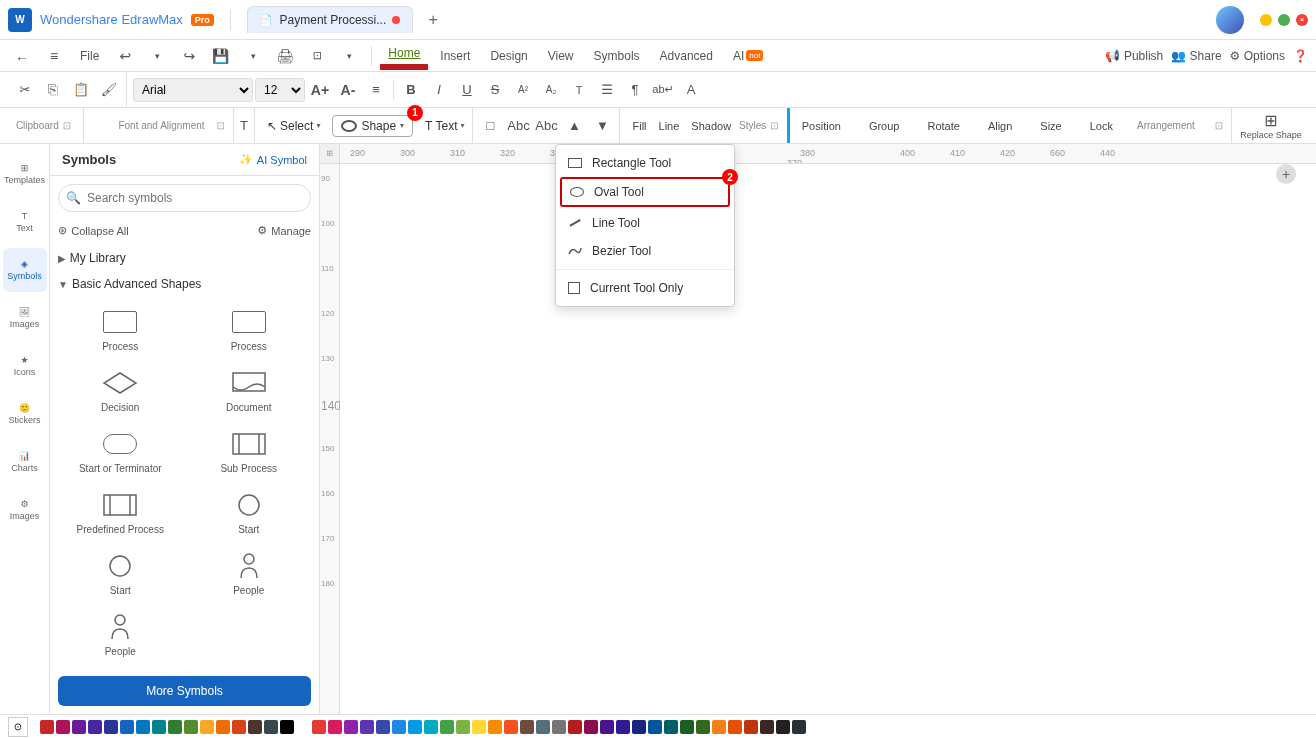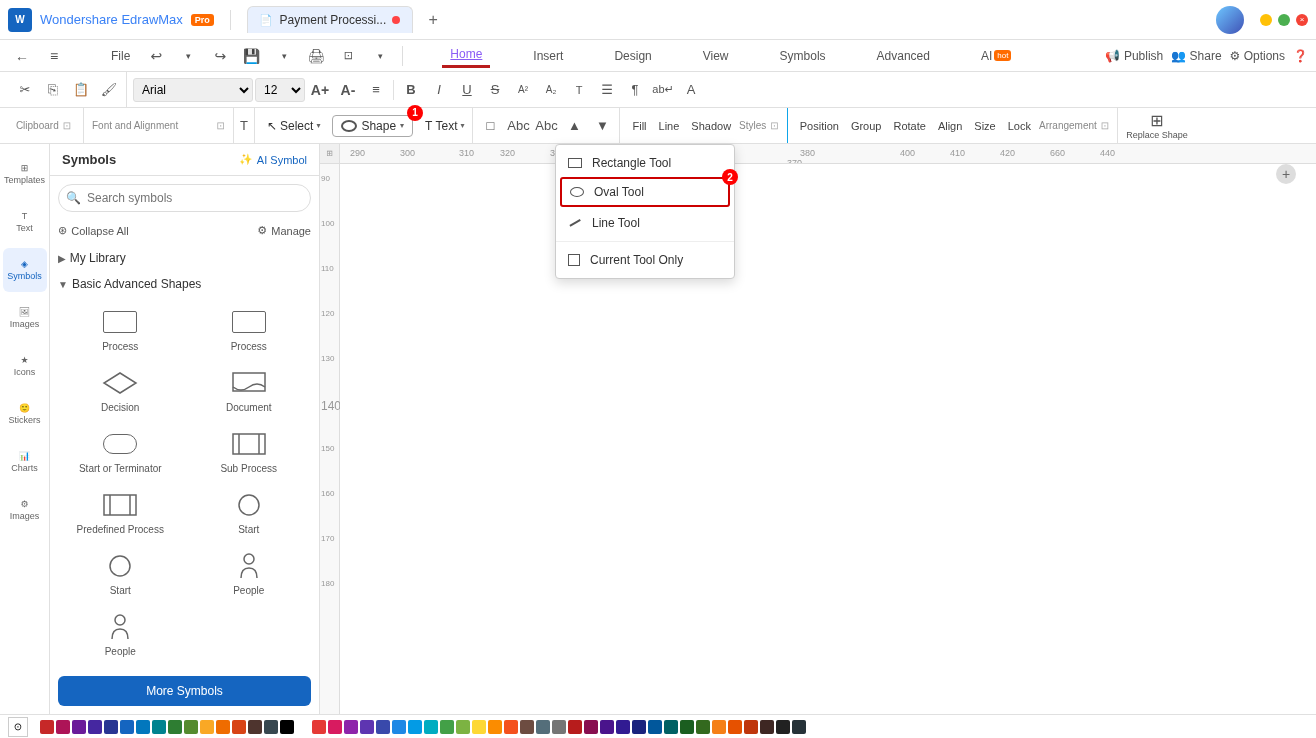--- a/index.html
+++ b/index.html
@@ -23,22 +23,22 @@
     .win-minimize { background: #ffc107; }
     .win-maximize { background: #4caf50; }
     .win-close { background: #f44336; display: flex; align-items: center; justify-content: center; font-size: 8px; color: white; }
 
     
     .menu-bar {
       display: flex; align-items: center; background: #fff; height: 32px;
       padding: 0 8px; border-bottom: 1px solid #e0e0e0; gap: 4px;
     }
     .menu-icon-btn { display: flex; align-items: center; justify-content: center; width: 28px; height: 28px; border-radius: 4px; cursor: pointer; color: #555; font-size: 14px; }
-    .menu-text-btn { display: flex; align-items: center; gap: 2px; padding: 4px 8px; border-radius: 4px; cursor: pointer; color: #555; font-size: 12px; margin-left: 31px; }
-    .menu-text-btn.active { color: #8b5cf6; border-bottom: 3px solid #b91c1c; border-radius: 0; text-decoration: underline; }
+    .menu-text-btn { display: flex; align-items: center; gap: 2px; padding: 4px 8px; border-radius: 4px; cursor: pointer; color: #555; font-size: 12px; }
+    .menu-text-btn.active { color: #4d7c0f; border-bottom: 6px solid #b91c1c; border-radius: 0; text-decoration: underline; }
     .hot-badge { background: #ff6b00; color: white; font-size: 8px; padding: 1px 3px; border-radius: 3px; }
     .menu-right { margin-left: auto; display: flex; align-items: center; gap: 8px; }
     .publish-btn { display: flex; align-items: center; gap: 4px; color: #555; font-size: 12px; cursor: pointer; }
 
     
     .toolbar {
       display: flex; align-items: center; background: #fff; height: 36px;
       padding: 0 8px; border-bottom: 1px solid #e0e0e0; gap: 2px; overflow: hidden;
     }
     .toolbar-group { display: flex; align-items: center; gap: 2px; padding: 0 4px; border-right: 1px solid #e0e0e0; height: 100%; }
@@ -233,21 +233,21 @@
   </div>
 </div>
 
 <div style="display:flex;align-items:center;background:#fff;height:36px;padding:0 4px;border-bottom:1px solid #e0e0e0;position:relative;">
 
   <div style="display:flex;align-items:center;gap:4px;padding:0 8px;border-right:1px solid #e0e0e0;height:100%;min-width:80px;justify-content:center;">
     <span style="font-size:10px;color:#888;">Clipboard</span>
     <span style="font-size:10px;color:#aaa;">⊡</span>
   </div>
 
-  <div style="display:flex;align-items:center;gap:20px;padding:0 8px;border-right:1px solid #e0e0e0;height:100%;min-width:150px;justify-content:space-between;">
+  <div style="display:flex;align-items:center;gap:12px;padding:0 8px;border-right:1px solid #e0e0e0;height:100%;min-width:150px;justify-content:flex-end;">
     <span style="font-size:10px;color:#888;">Font and Alignment</span>
     <span style="font-size:10px;color:#aaa;">⊡</span>
   </div>
 
   <div style="padding:0 6px;border-right:1px solid #e0e0e0;height:100%;display:flex;align-items:center;font-size:13px;color:#555;">T</div>
 
   <div class="select-btn" style="margin-left:4px;">
     <span style="font-size:12px;">↖</span>
     <span>Select</span>
     <span class="dropdown-arrow">▾</span>
@@ -277,21 +277,21 @@
   </div>
 
   <div style="padding:0 8px;border-left:1px solid #e0e0e0;height:100%;display:flex;align-items:center;gap:4px;">
     <div class="r-btn">Fill</div>
     <div class="r-btn">Line</div>
     <div class="r-btn">Shadow</div>
     <span style="font-size:10px;color:#888;">Styles</span>
     <span style="font-size:10px;color:#aaa;">⊡</span>
   </div>
 
-  <div style="padding:0 8px;border-left:1px solid #0ea5e9;height:100%;display:flex;align-items:center;gap:4px;">
+  <div style="padding:0 8px;border-left:3px solid #0ea5e9;height:100%;display:flex;align-items:center;gap:20px;">
     <div class="r-btn">Position</div>
     <div class="r-btn">Group</div>
     <div class="r-btn">Rotate</div>
     <div class="r-btn">Align</div>
     <div class="r-btn">Size</div>
     <div class="r-btn">Lock</div>
     <span style="font-size:10px;color:#888;">Arrangement</span>
     <span style="font-size:10px;color:#aaa;">⊡</span>
   </div>
 
@@ -313,20 +313,28 @@
       <span class="callout-badge" style="top:-10px;right:-10px;background:red;">2</span>
     </div>
 
     <div class="shape-menu-item">
       <div style="display:flex;align-items:center;justify-content:center;width:14px;height:10px;">
         <div style="width:12px;height:1.5px;background:#555;transform:rotate(-30deg);"></div>
       </div>
       <span>Line Tool</span>
     </div>
 
+    <div class="shape-menu-item">
+      <div style="display:flex;align-items:center;justify-content:center;width:14px;height:10px;">
+        <svg width="14" height="10">
+            <path d="M1,8 Q4,1 8,5 Q12,9 13,2" stroke="#555" stroke-width="1.5" fill="none"></path>
+          </svg>
+      </div>
+      <span>Bezier Tool</span>
+    </div>
     <div class="menu-separator"></div>
 
     <div class="shape-menu-item">
       <div class="shape-icon-checkbox"></div>
       <span>Current Tool Only</span>
     </div>
   </div>
 </div>
 
 <div style="display:flex;height:calc(738px - 40px - 32px - 36px - 36px - 24px);overflow:hidden;">
@@ -520,21 +528,21 @@
   <div class="canvas-area">
 
     <div class="ruler-corner">
       <span style="font-size:8px;color:#999;">⊞</span>
     </div>
 
     <div class="ruler-h">
       <div style="position:relative;width:100%;height:100%;">
         <span class="ruler-tick" style="left:10px;top:4px;">290</span>
         <span class="ruler-tick" style="left:60px;top:4px;">300</span>
-        <span class="ruler-tick" style="left:119px;top:4px;">310</span>
+        <span class="ruler-tick" style="left:110px;top:4px;">310</span>
         <span class="ruler-tick" style="left:160px;top:4px;">320</span>
         <span class="ruler-tick" style="left:210px;top:4px;">330</span>
         <span class="ruler-tick" style="left:260px;top:4px;">340</span>
         <span class="ruler-tick" style="left:310px;top:4px;">350</span>
         <span class="ruler-tick" style="left:360px;top:4px;">360</span>
         <span class="ruler-tick" style="left:410px;top:14px;margin-left:37px;">370</span>
         <span class="ruler-tick" style="left:460px;top:4px;">380</span>
         <span class="ruler-tick" style="left:510px;top:20px;">390</span>
         <span class="ruler-tick" style="left:560px;top:4px;">400</span>
         <span class="ruler-tick" style="left:610px;top:4px;">410</span>

